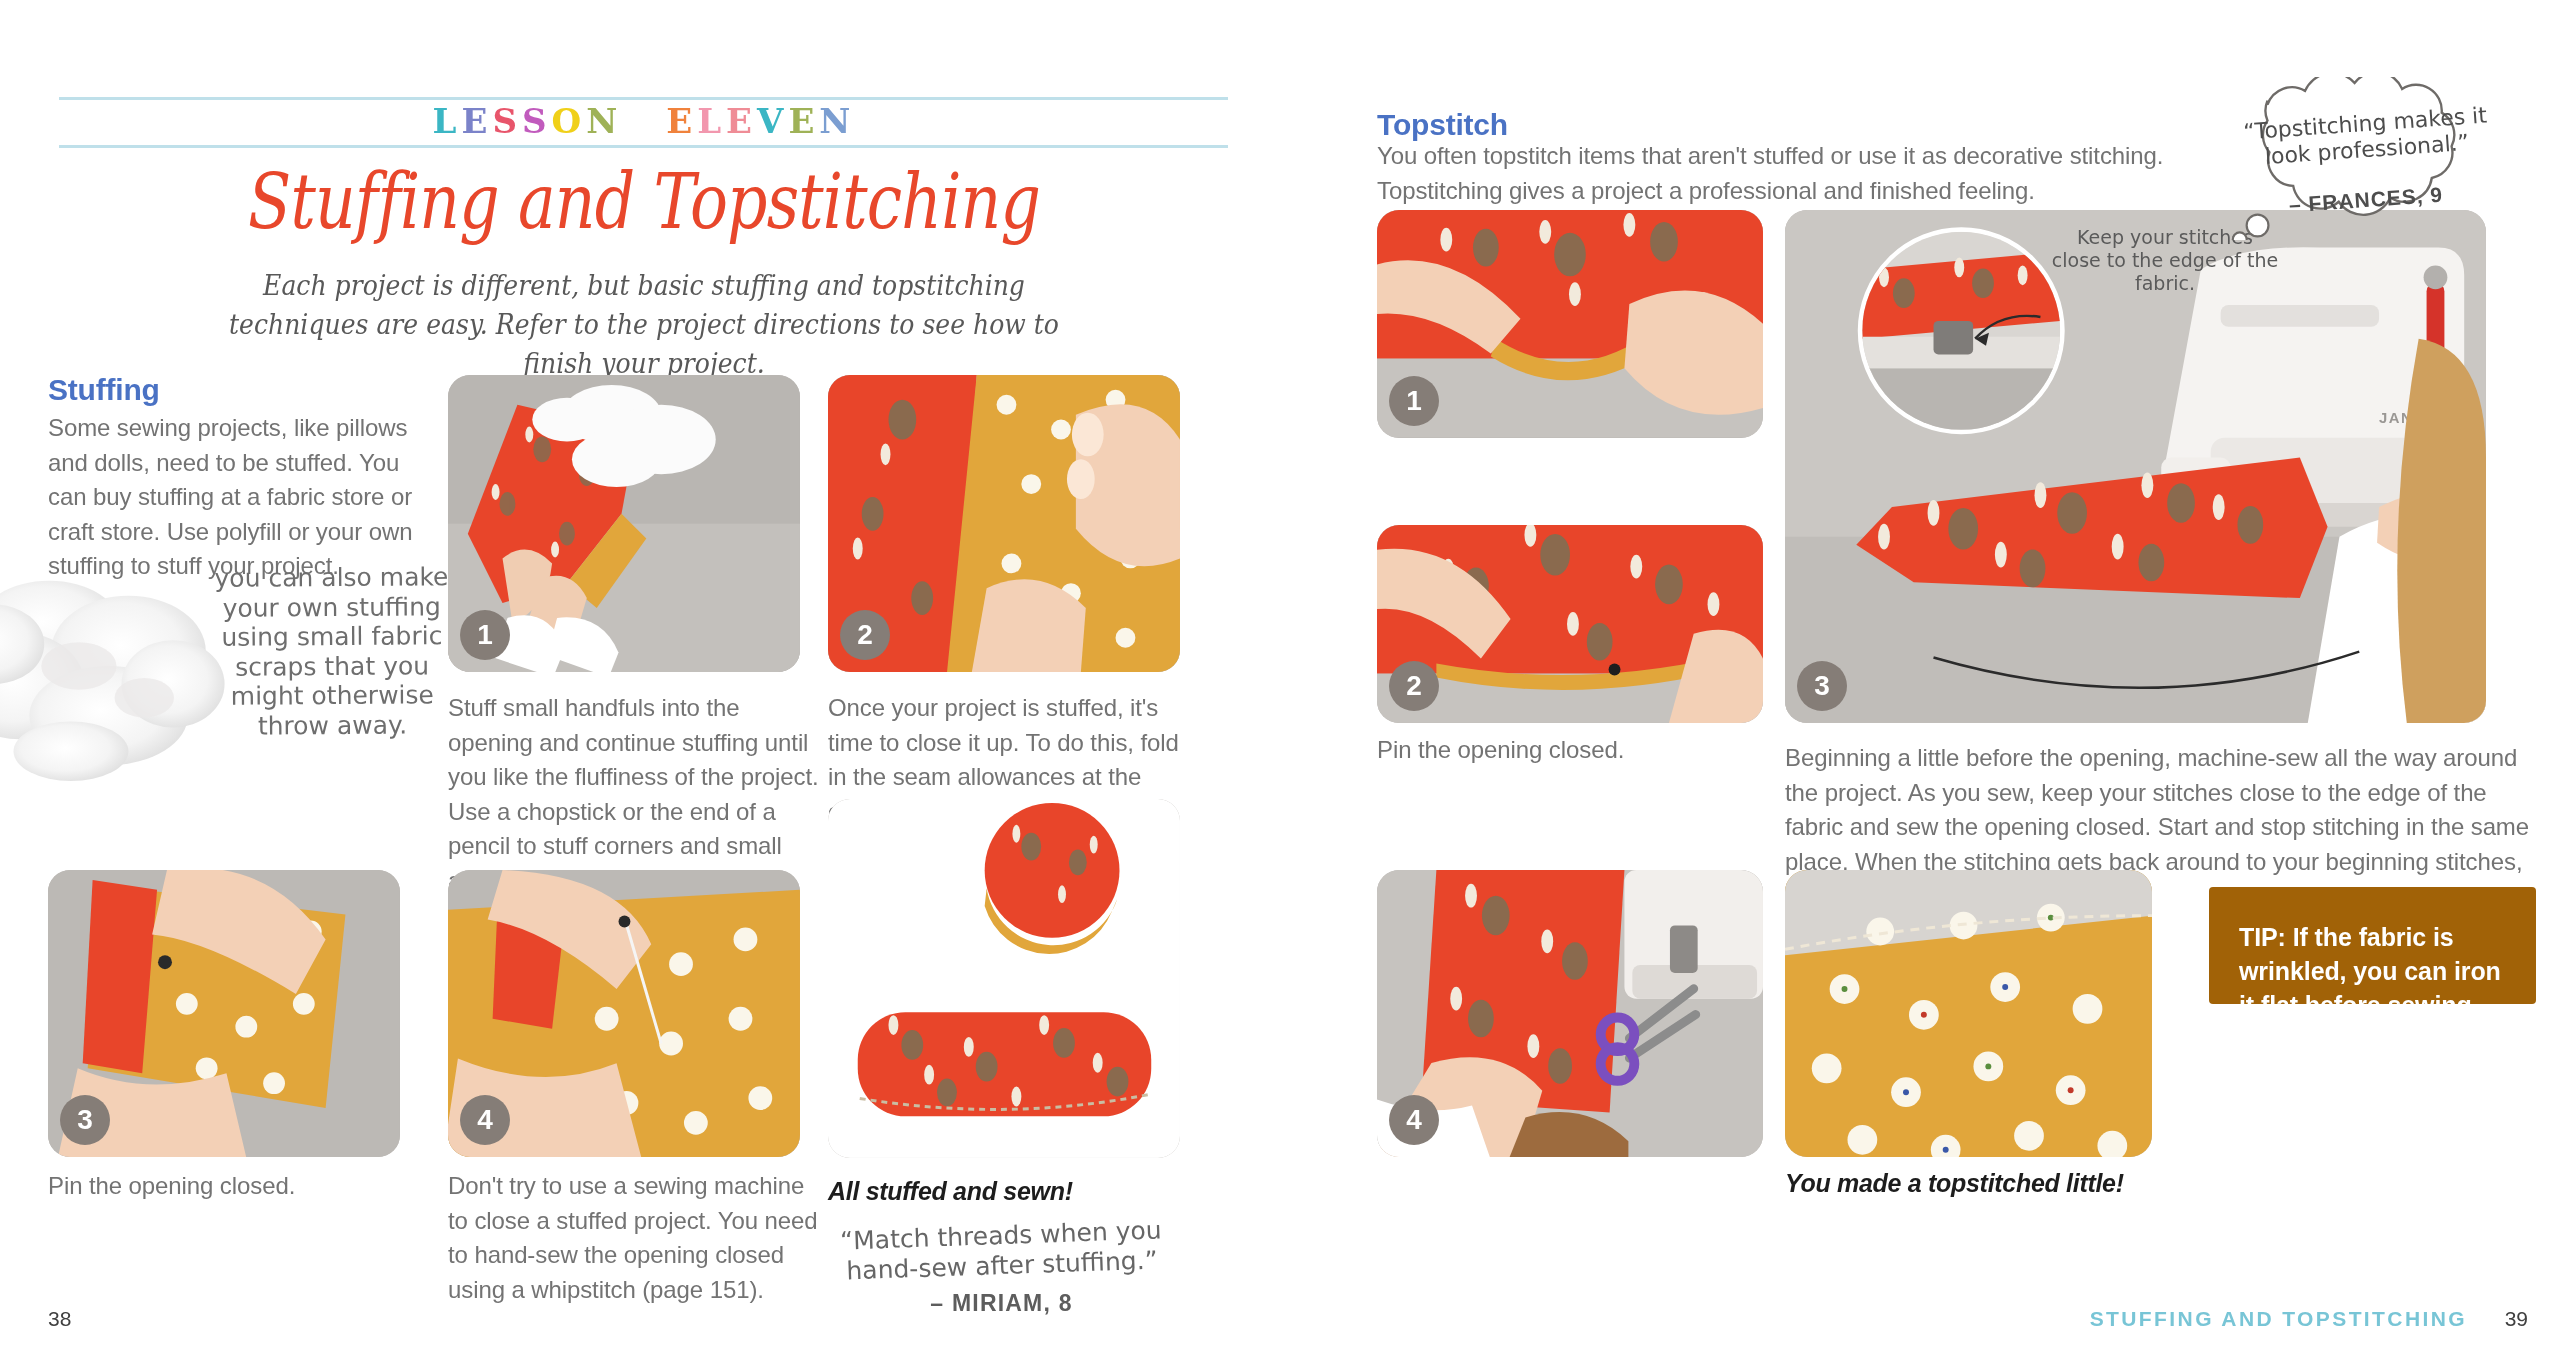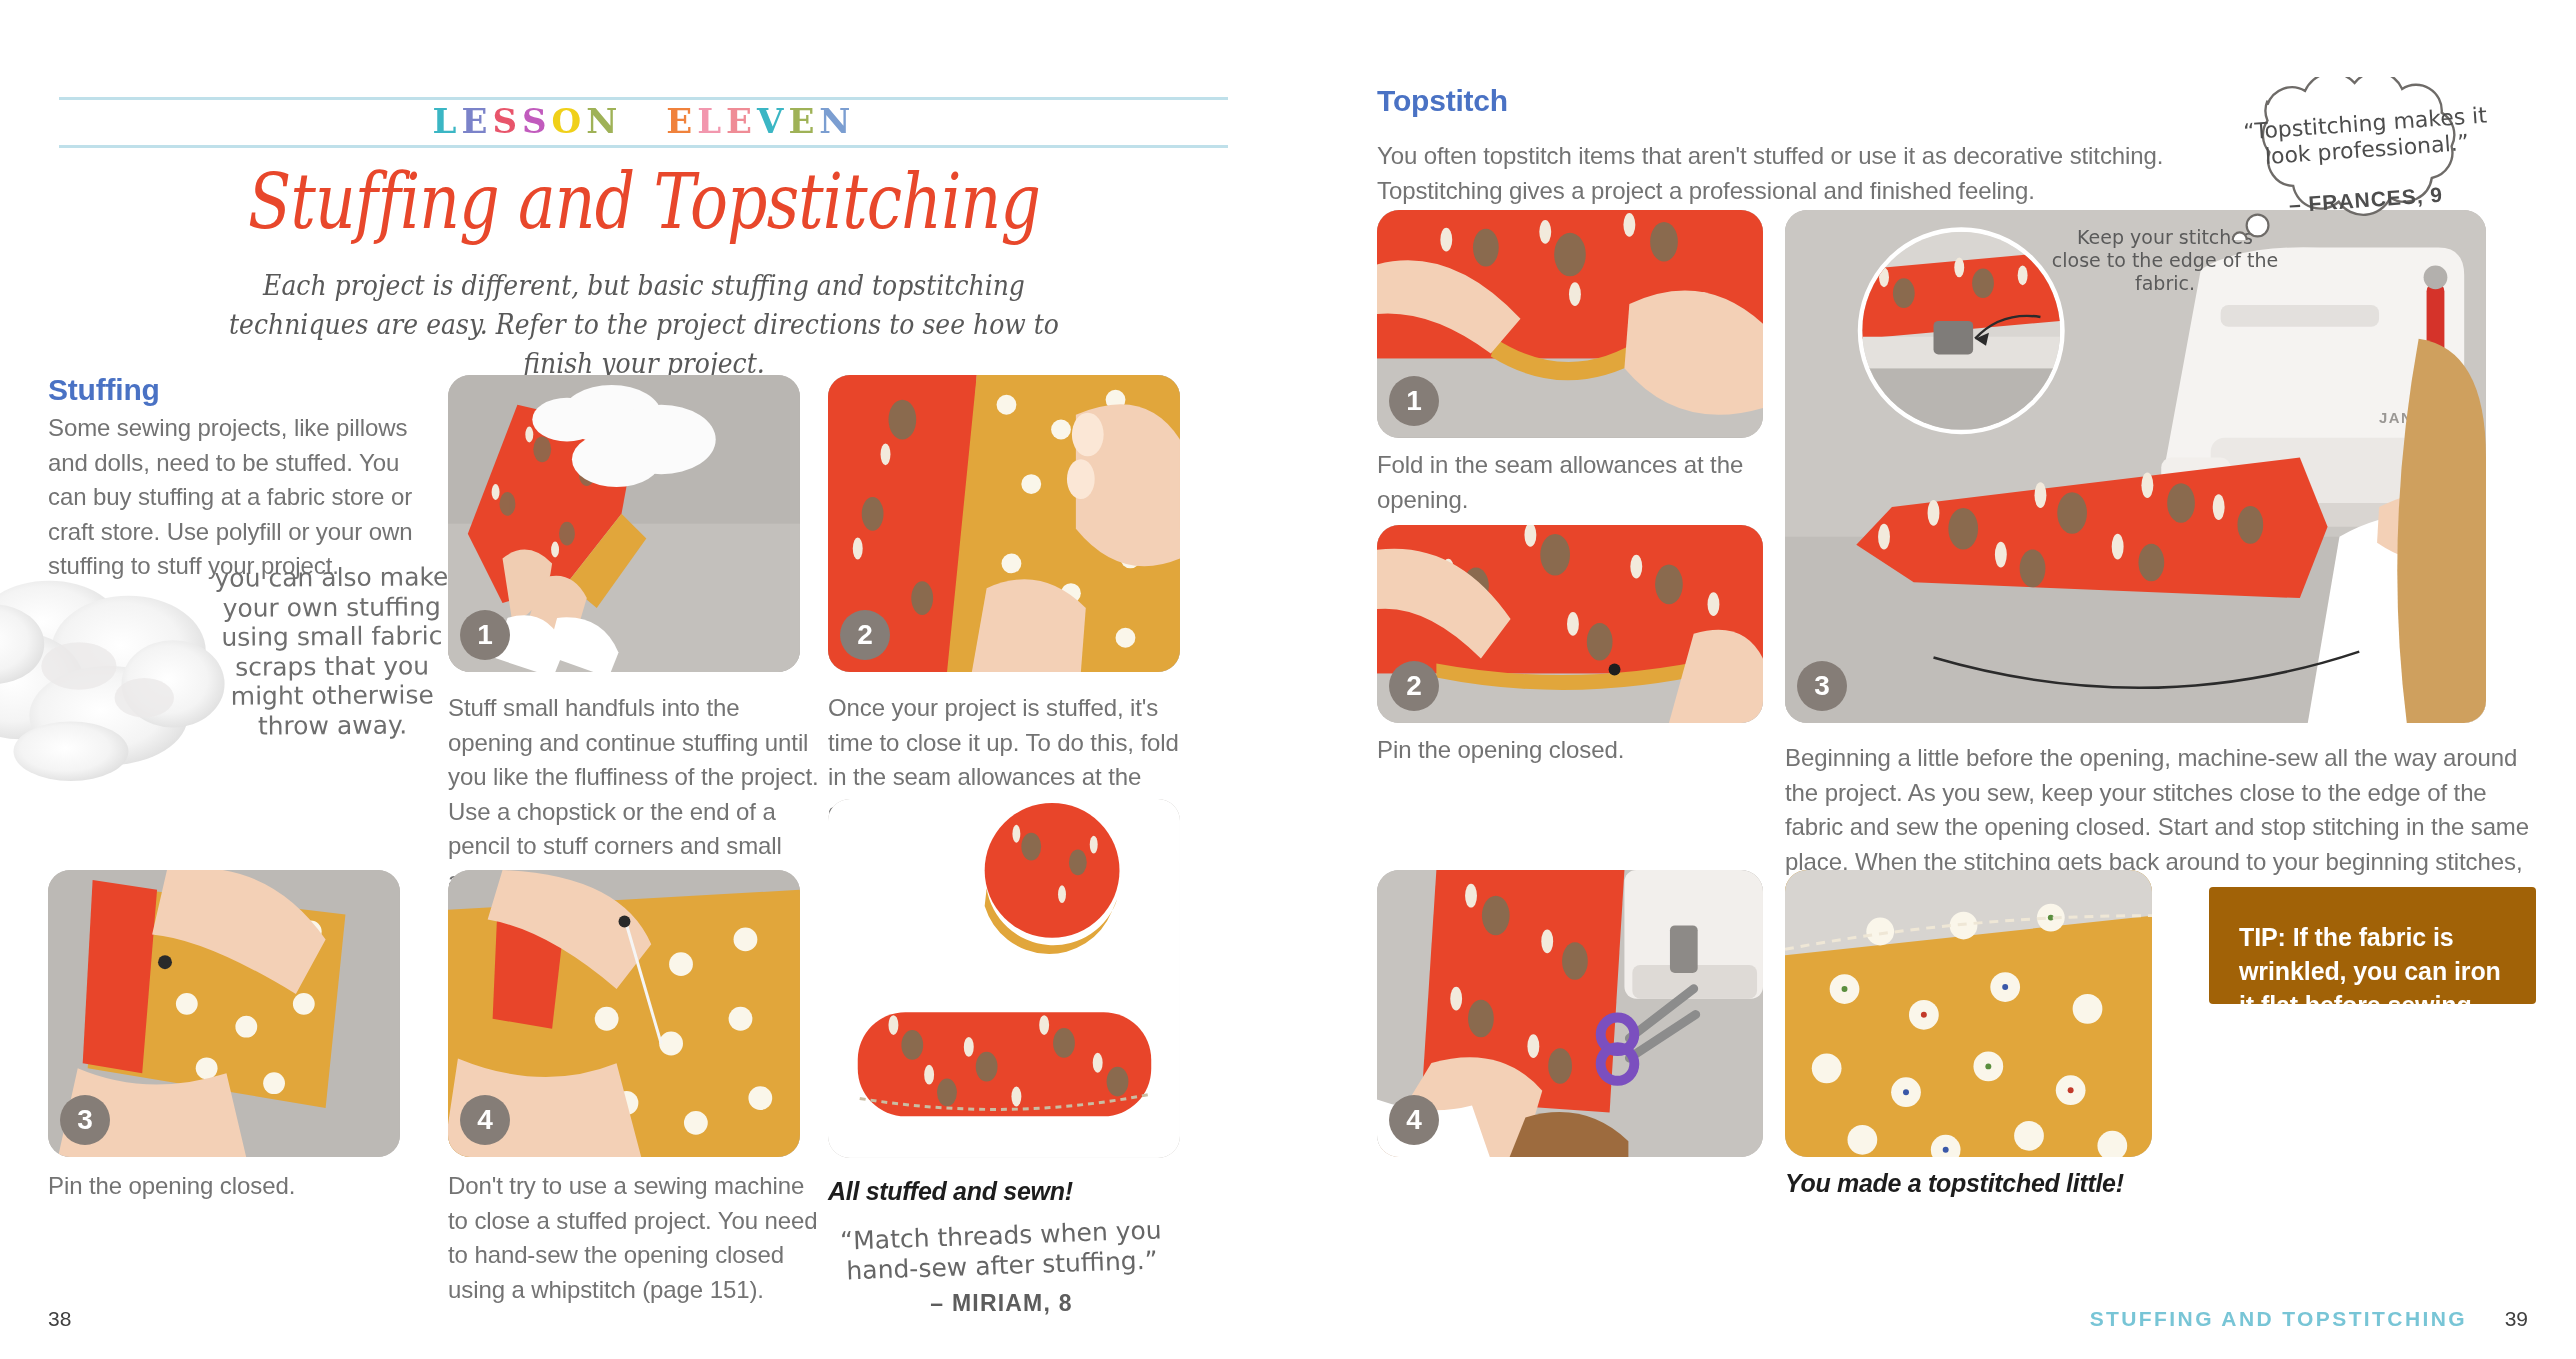--- a/index.html
+++ b/index.html
@@ -431,21 +431,21 @@
     <div class="cap bold-caption" style="left:828px; top:1169px; width:376px;margin-top:8px;">All stuffed and sewn!</div>
 
     <div class="quote-hand" style="position:absolute; left:828px; top:1221px; width:347px; transform:rotate(-2deg);">“Match threads when you hand-sew after stuffing.”</div>
     <div class="quote-attrib" style="position:absolute; left:828px; top:1290px; width:347px;">– MIRIAM, 8</div>
 
     <div class="folio folio-left">38</div>
   </div>
 
   <div class="page-right">
 
-    <div class="section-head" style="position:absolute; left:89px; top:84px;">Topstitch</div>
+    <div class="section-head" style="position:absolute; left:89px; top:108px;">Topstitch</div>
     <div class="body-text" style="position:absolute; left:89px; top:139px; width:793px;">You often topstitch items that aren't stuffed or use it as decorative stitching. Topstitching gives a project a professional and finished feeling.</div>
 
     <div class="photo" style="left:89px; top:210px; width:386px; height:228px;">
       <svg class="inner" viewBox="0 0 390 230" preserveAspectRatio="none">
         <rect width="390" height="230" fill="#c6c3bf"></rect>
         <rect x="0" y="0" width="390" height="150" fill="#e8452a"></rect>
         <path d="M120 130 q75 48 150 -2 l0 22 q-80 45 -155 -2 z" fill="#e1a63b"></path>
         <g fill="#8a6a4e">
           <ellipse cx="195" cy="45" rx="16" ry="22"></ellipse>
             <ellipse cx="290" cy="32" rx="14" ry="20"></ellipse>
@@ -459,21 +459,20 @@
             <ellipse cx="330" cy="95" rx="6" ry="12"></ellipse>
           <ellipse cx="200" cy="85" rx="6" ry="12"></ellipse>
         </g>
         <g fill="#f3d0b6">
           <path d="M0 55 q75 -20 145 55 l-30 35 q-60 -45 -115 -40 z"></path>
           <path d="M255 95 q75 -35 135 20 l0 85 q-85 25 -140 -40 z"></path>
         </g>
       </svg>
       <div class="badge" style="left:12px; bottom:12px;">1</div>
     </div>
-    <div class="cap body-text" style="left:89px; top:448px; width:376px;">Fold in the seam allowances at the opening.</div>
 
     <div class="photo" style="left:89px; top:525px; width:386px; height:198px;">
       <svg class="inner" viewBox="0 0 390 200" preserveAspectRatio="none">
         <rect width="390" height="200" fill="#c6c3bf"></rect>
         <rect x="0" y="0" width="390" height="150" fill="#e8452a"></rect>
         <path d="M60 140 q140 26 285 -6 l0 14 q-145 34 -285 6 z" fill="#e1a63b"></path>
         <g fill="#8a6a4e">
           <ellipse cx="180" cy="30" rx="15" ry="21"></ellipse>
             <ellipse cx="295" cy="60" rx="14" ry="20"></ellipse>
           <ellipse cx="100" cy="62" rx="13" ry="19"></ellipse>

